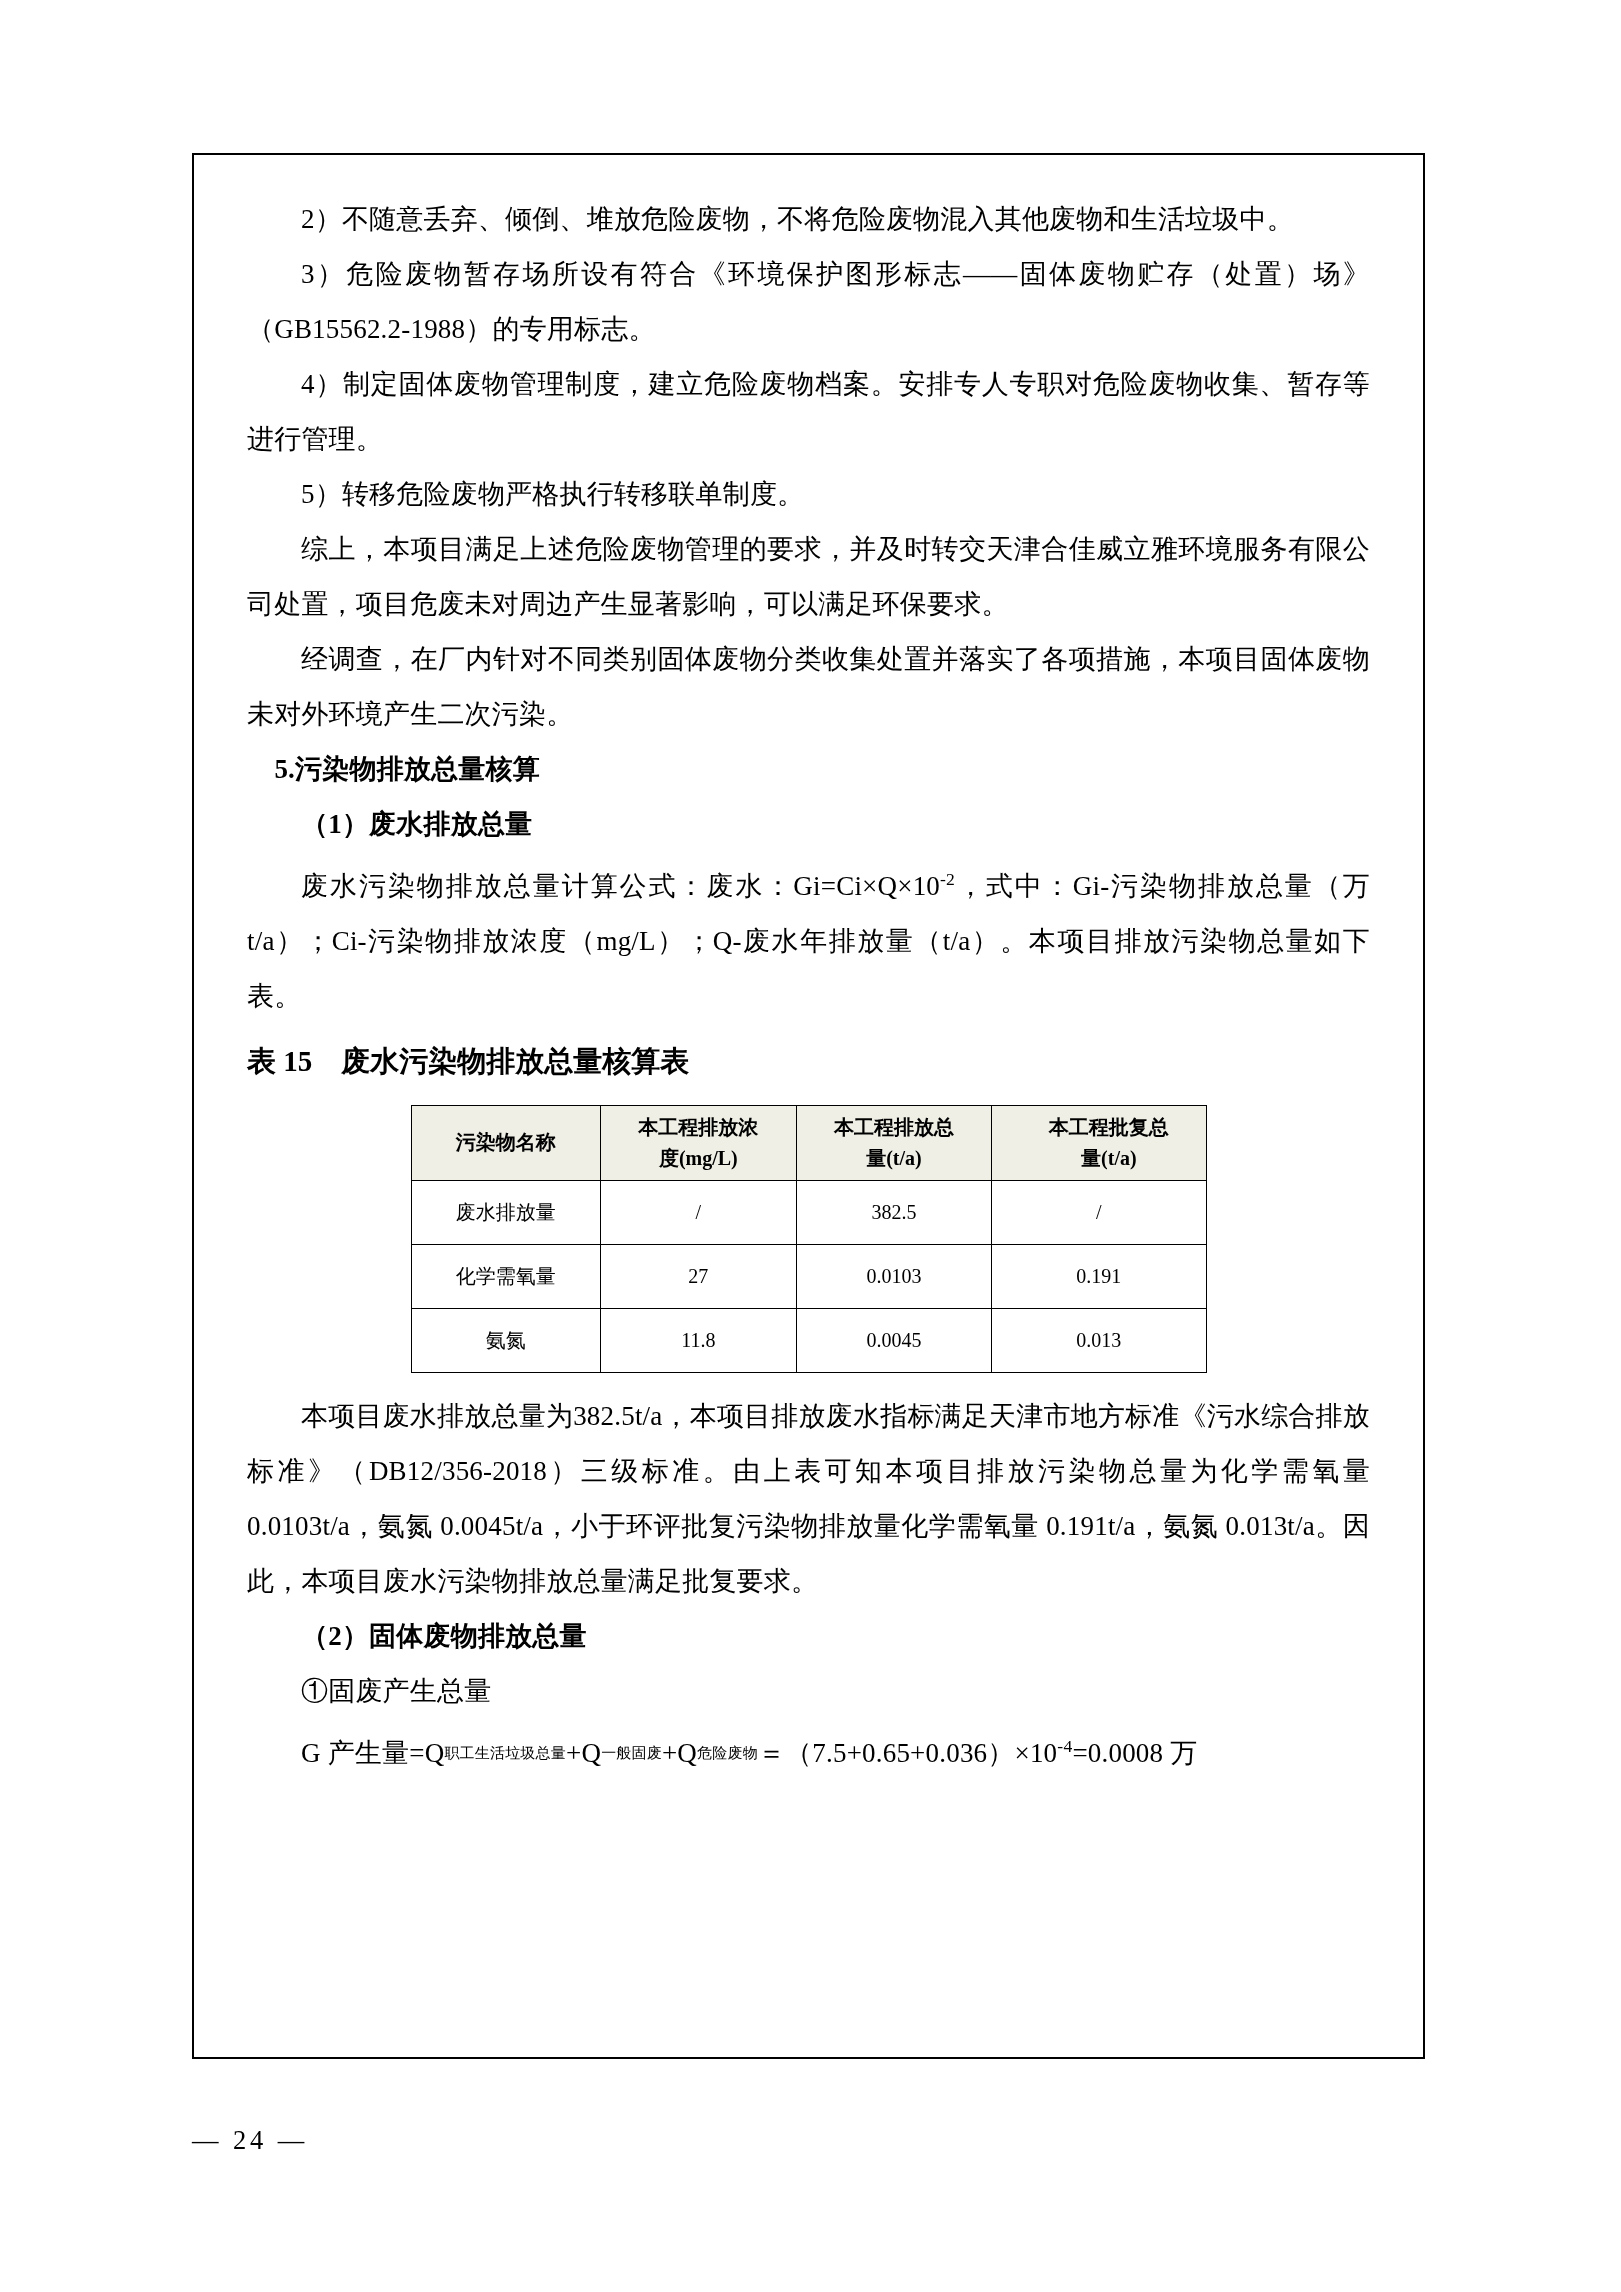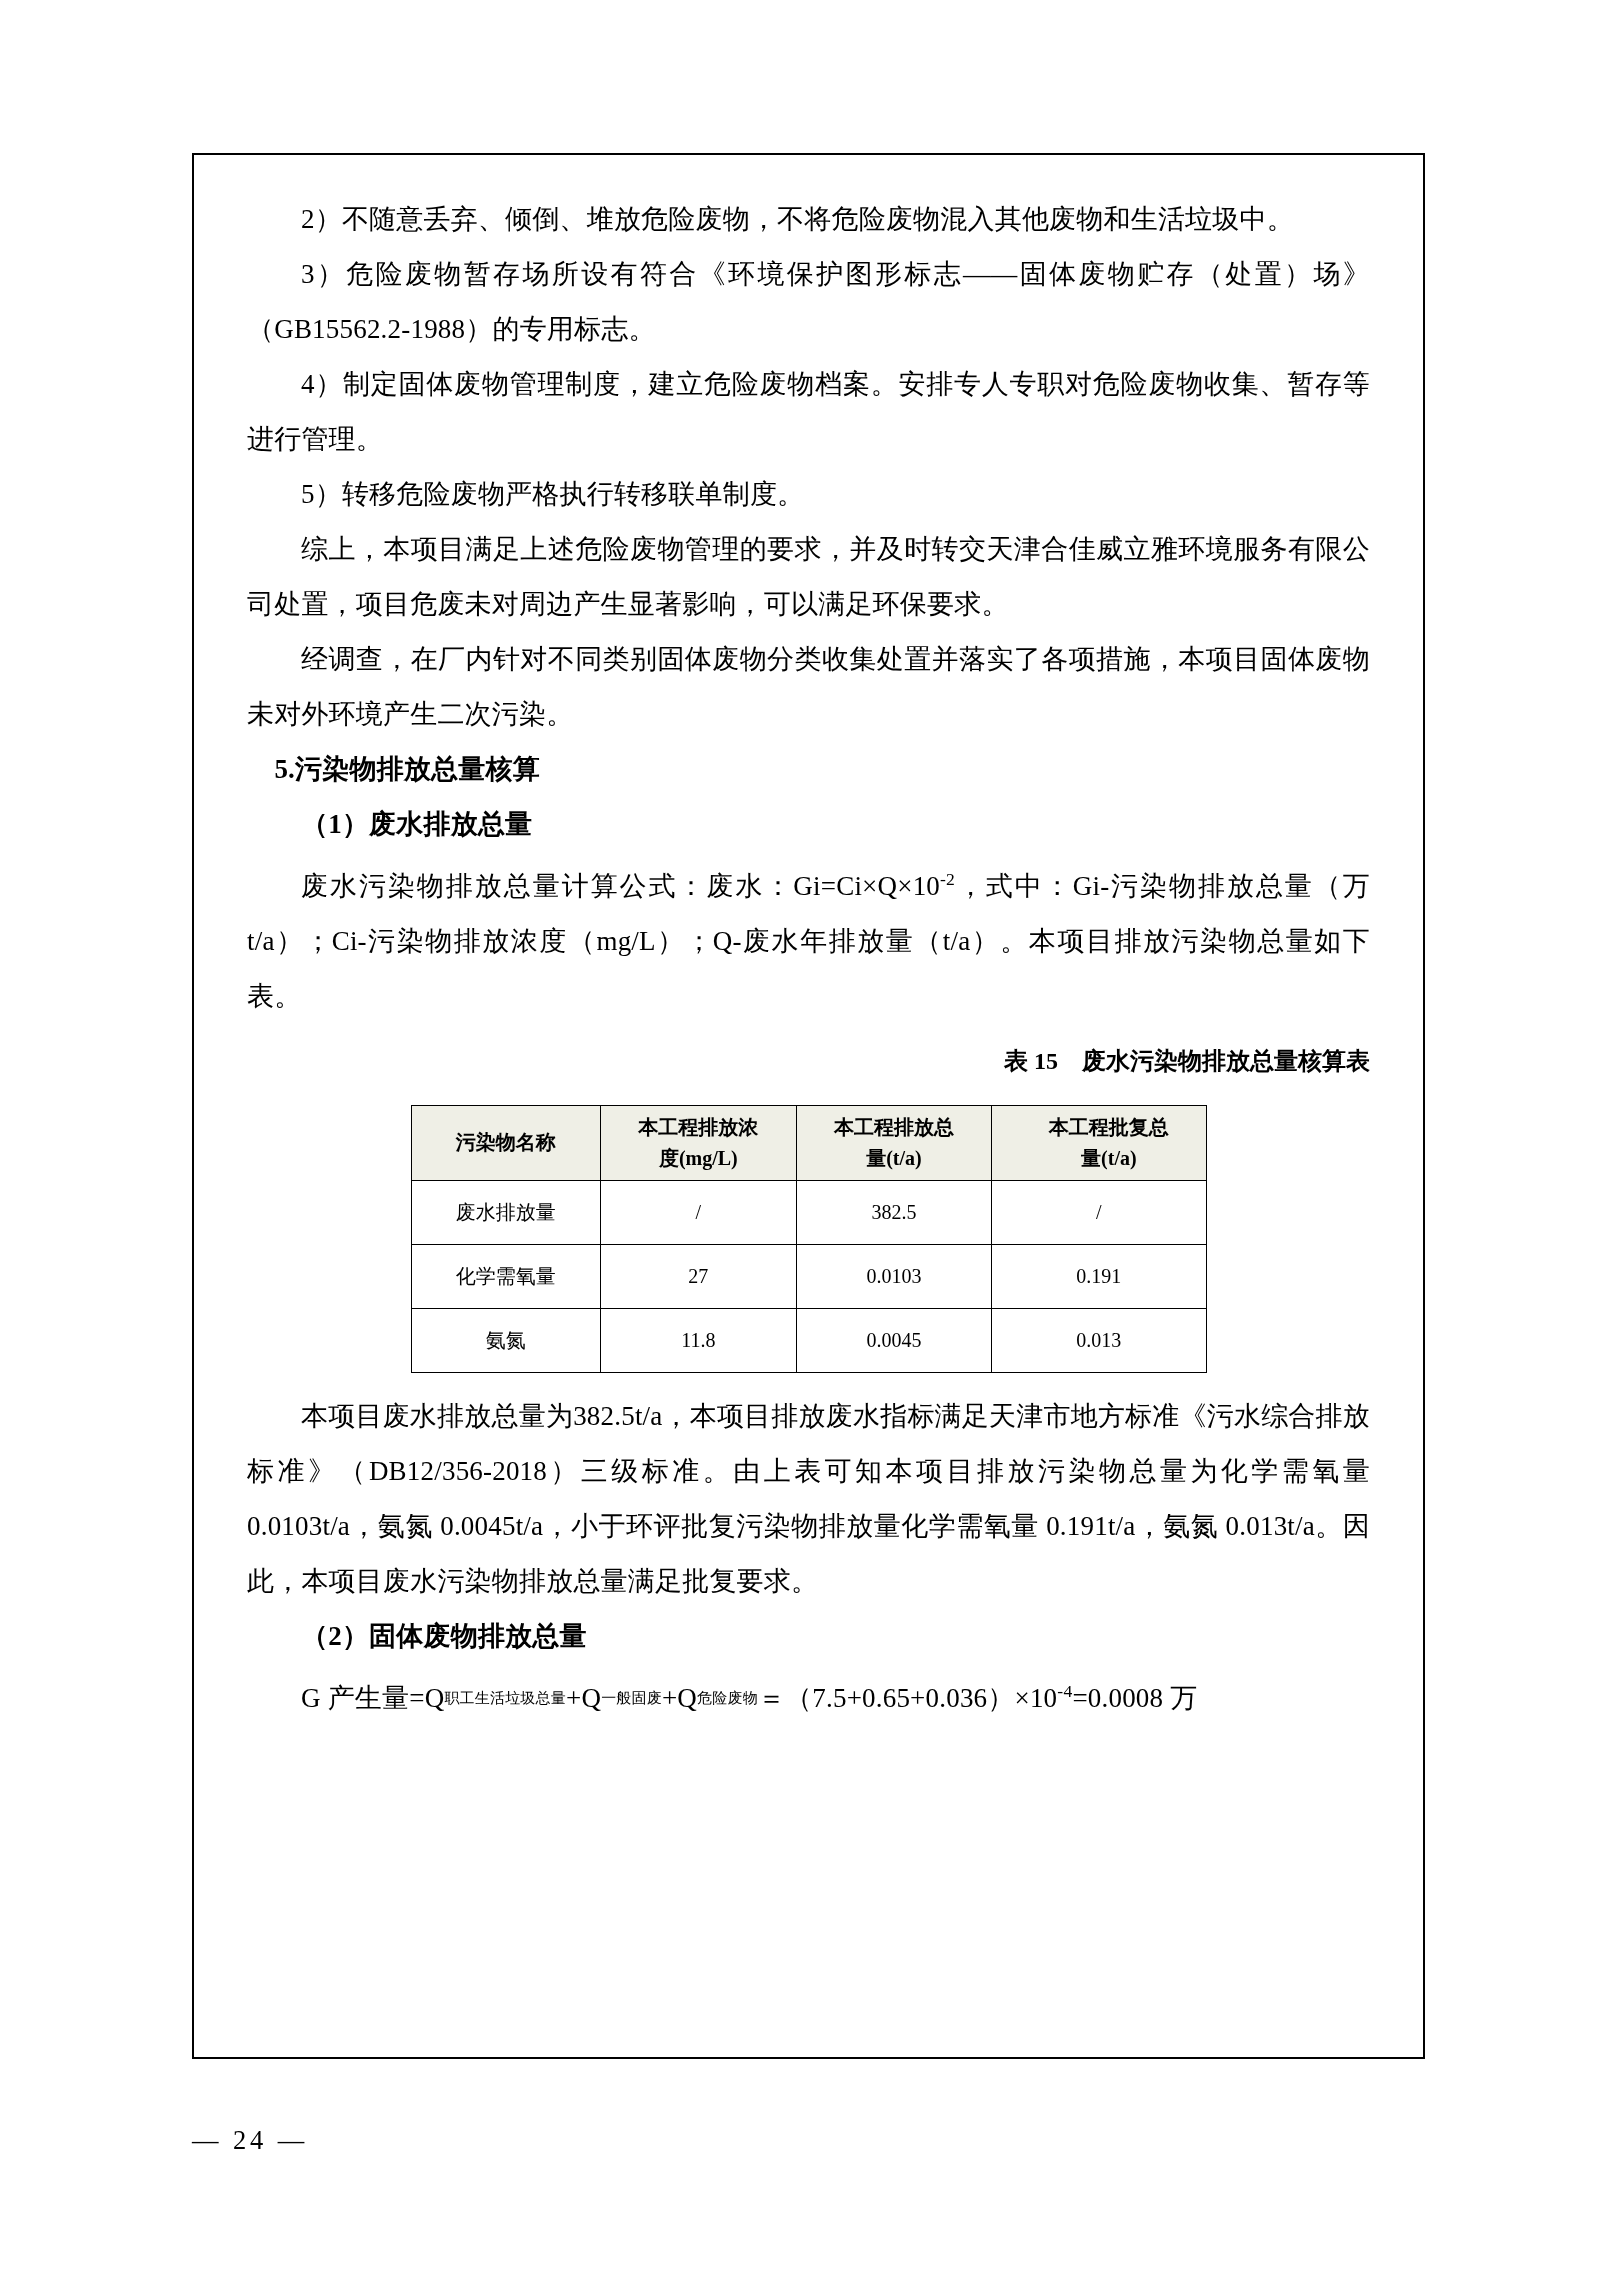--- a/index.html
+++ b/index.html
@@ -61,23 +61,23 @@
     font-size: 27px;
     line-height: 55px;
     margin: 0;
     text-indent: 54px;
   }
   .sup {
     font-size: 17.6px;
     vertical-align: super;
   }
   .table-title {
-    text-align: right;
+    text-align: left;
     font-weight: bold;
-    font-size: 24px;
+    font-size: 29px;
     line-height: 55px;
     margin: 9.8px 0 5.9px 0;
   }
   table.data {
     border-collapse: collapse;
     margin: 16px auto;
     width: 796px;
     font-size: 20px;
     font-family: "Liberation Serif", "DejaVu Serif", serif;
   }
@@ -176,20 +176,21 @@
             <td>0.0045</td>
             <td>0.013</td>
           </tr>
         </tbody>
       </table>
 
       <p class="indent">本项目废水排放总量为382.5t/a，本项目排放废水指标满足天津市地方标准《污水综合排放标准》（DB12/356-2018）三级标准。由上表可知本项目排放污染物总量为化学需氧量 0.0103t/a，氨氮 0.0045t/a，小于环评批复污染物排放量化学需氧量 0.191t/a，氨氮 0.013t/a。因此，本项目废水污染物排放总量满足批复要求。</p>
 
       <p class="sub-heading">（2）固体废物排放总量</p>
 
+      <p class="indent">①固废产生总量</p>
 
       <p class="formula"><span>G 产生量=Q</span><span class="fsub">职工生活垃圾总量</span><span>+Q</span><span class="fsub">一般固废</span><span>+Q</span><span class="fsub">危险废物</span><span>＝（7.5+0.65+0.036）×10</span><span class="sup">-4</span><span>=0.0008 万</span></p>
 
     </div>
   </div>
 
   <div class="page-number">— 24 —</div>
 </div>
 
 

